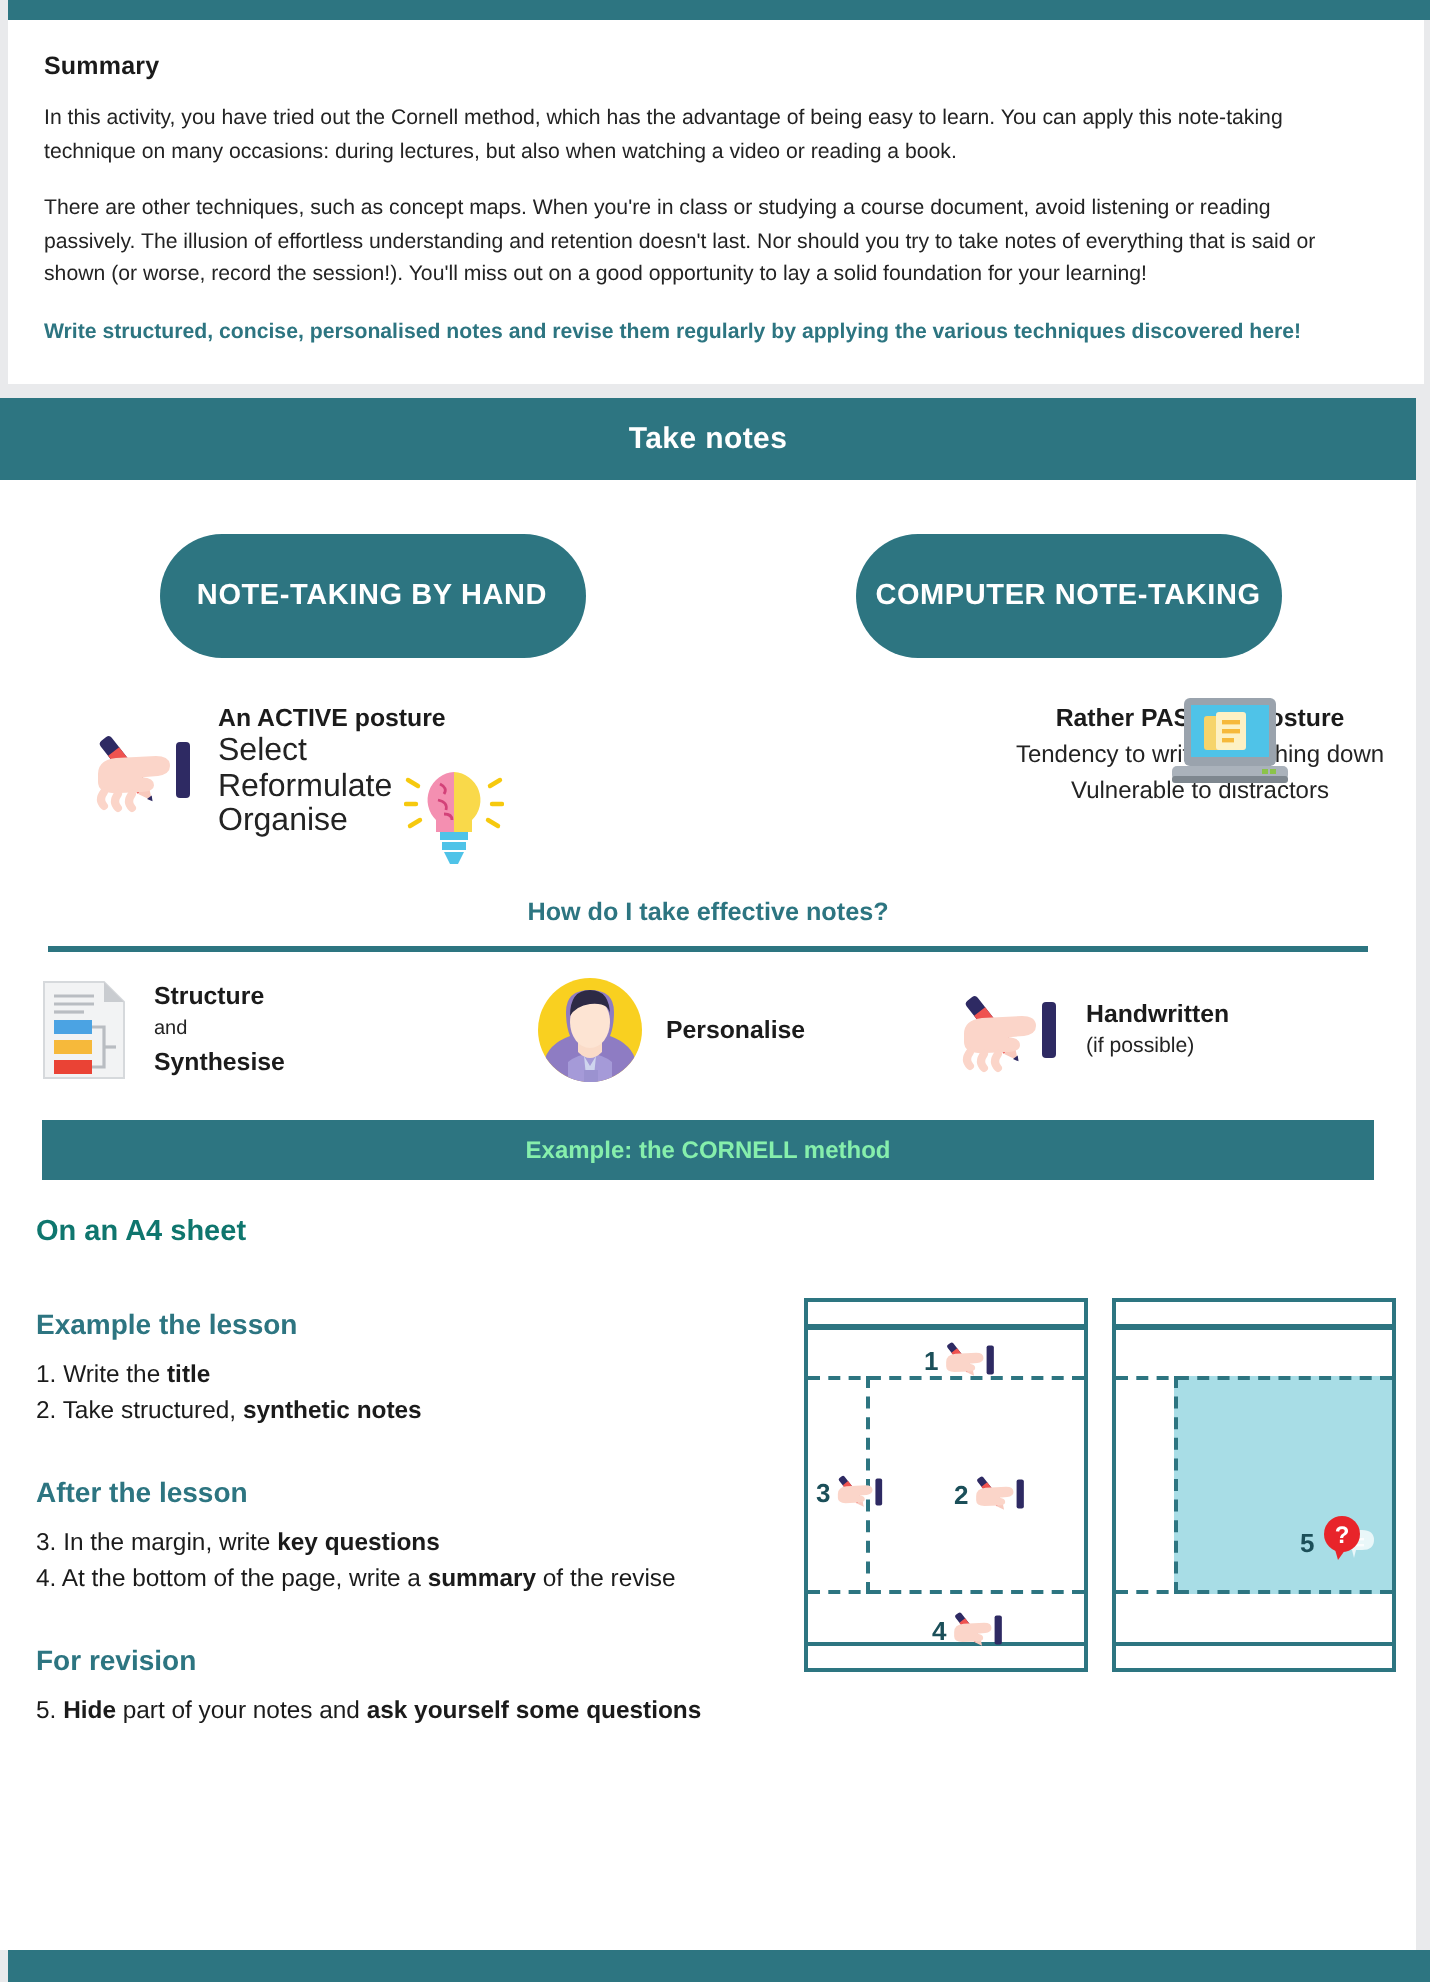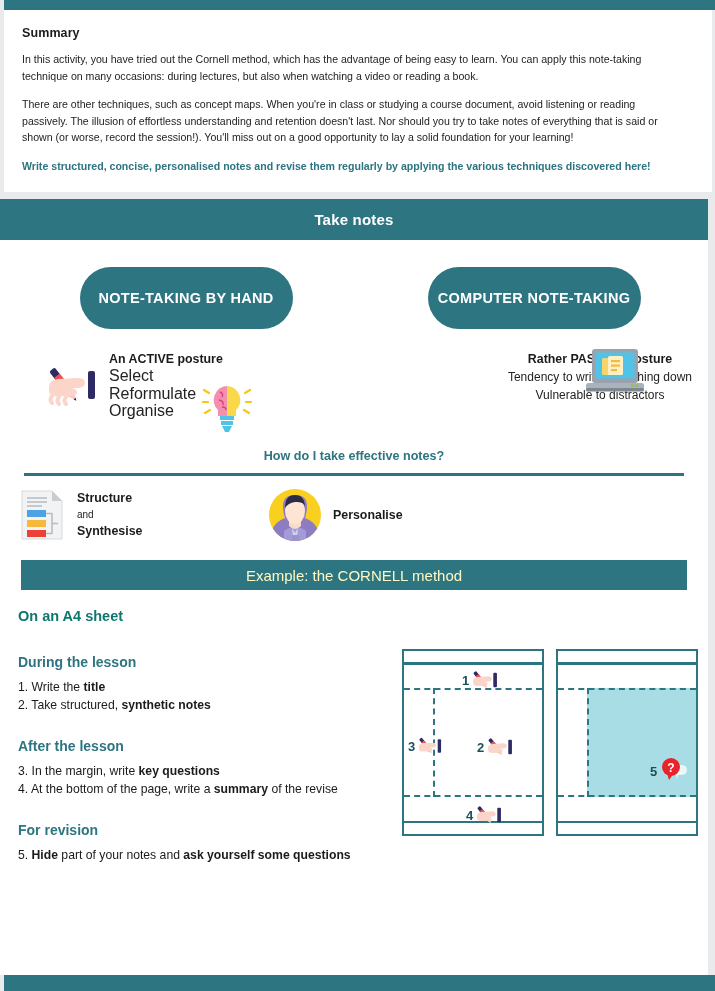--- a/index.html
+++ b/index.html
@@ -93,21 +93,21 @@
   .eff-label { margin-left:11px; }
   .eff-label .b { font-size:12.4px; font-weight:bold; color:#1b1b1b; line-height:16.5px; }
   .eff-label .n { font-size:10px; font-weight:normal; color:#232323; line-height:16.5px; }
   .eff-label .s { font-size:10.6px; color:#232323; line-height:15px; }
 
   
   .cornell-band {
     margin:18px auto 0 auto; width:666px; height:30px; background:#2d7581;
     display:flex; align-items:center; justify-content:center;
   }
-  .cornell-band span { color:#fef9c3; font-weight:normal; font-size:15px; }
+  .cornell-band span { color:#86efac; font-weight:bold; font-size:12px; }
 
   
   .cornell-body { position:relative; padding:18px 0 0 18px; height:330px; }
   .c-h1 { color:#0f766e; font-weight:bold; font-size:14.5px; margin:0 0 0 0; }
   .c-h2 { color:#2d7581; font-weight:bold; font-size:14px; margin:30px 0 9px 0; }
   .c-h2.tight { margin-top:24px; }
   .c-li { font-size:12.2px; color:#1b1b1b; line-height:17.5px; }
   .c-li b { font-weight:bold; }
 
   
@@ -297,32 +297,51 @@
               <path d="M24 40 l3 5 l3-5 l-1 10 l-4 0z" fill="#cfd4ee"></path>
               <rect x="24" y="47" width="7" height="7" fill="#9b92d0"></rect>
             </g>
           </svg>
         </span>
         <div class="eff-label">
           <div class="b">Personalise</div>
         </div>
       </div>
 
+      <div class="eff-item i3">
+        <span>
+          <svg width="54" height="46" viewBox="0 0 54 44">
+            <rect x="43" y="8" width="7" height="28" rx="2" fill="#2e2a63"></rect>
+            <g transform="rotate(-38 26 22)">
+              <rect x="17" y="-2" width="7" height="30" rx="2" fill="#2e2a63"></rect>
+              <rect x="17" y="6" width="7" height="24" fill="#ef5350"></rect>
+              <polygon points="17,30 24,30 20.5,37" fill="#f8c9bd"></polygon>
+              <polygon points="19,35 22,35 20.5,37.6" fill="#2e2a63"></polygon>
+            </g>
+            <path d="M4 24 q0-7 9-8 l20-1 q7 0 7 5 q0 4-6 5 l-8 .6 q6 .3 6 4 q0 3-6 3.4 l-14 .6 q-8-.4-8-5.6z" fill="#fbd5c9"></path>
+            <path d="M7 33 q-3 4 0 7 M14 34 q-3 4 0 7 M21 34 q-3 4 0 7" stroke="#fbd5c9" stroke-width="4" fill="none" stroke-linecap="round"></path>
+          </svg>
+        </span>
+        <div class="eff-label">
+          <div class="b">Handwritten</div>
+          <div class="s">(if possible)</div>
+        </div>
+      </div>
 
     </div>
 
     <div class="cornell-band">
       <span>Example: the CORNELL method</span>
     </div>
 
     <div class="cornell-body">
 
       <div class="c-h1">On an A4 sheet</div>
 
-      <div class="c-h2">During the lesson</div>
+      <div class="c-h2">Example the lesson</div>
       <div class="c-li">
         <span>1. </span><span>Write the </span><b>title</b>
       </div>
       <div class="c-li">
         <span>2. </span><span>Take structured, </span><b>synthetic notes</b>
       </div>
 
       <div class="c-h2 tight">After the lesson</div>
       <div class="c-li">
         <span>3. </span><span>In the margin, write </span><b>key questions</b>

